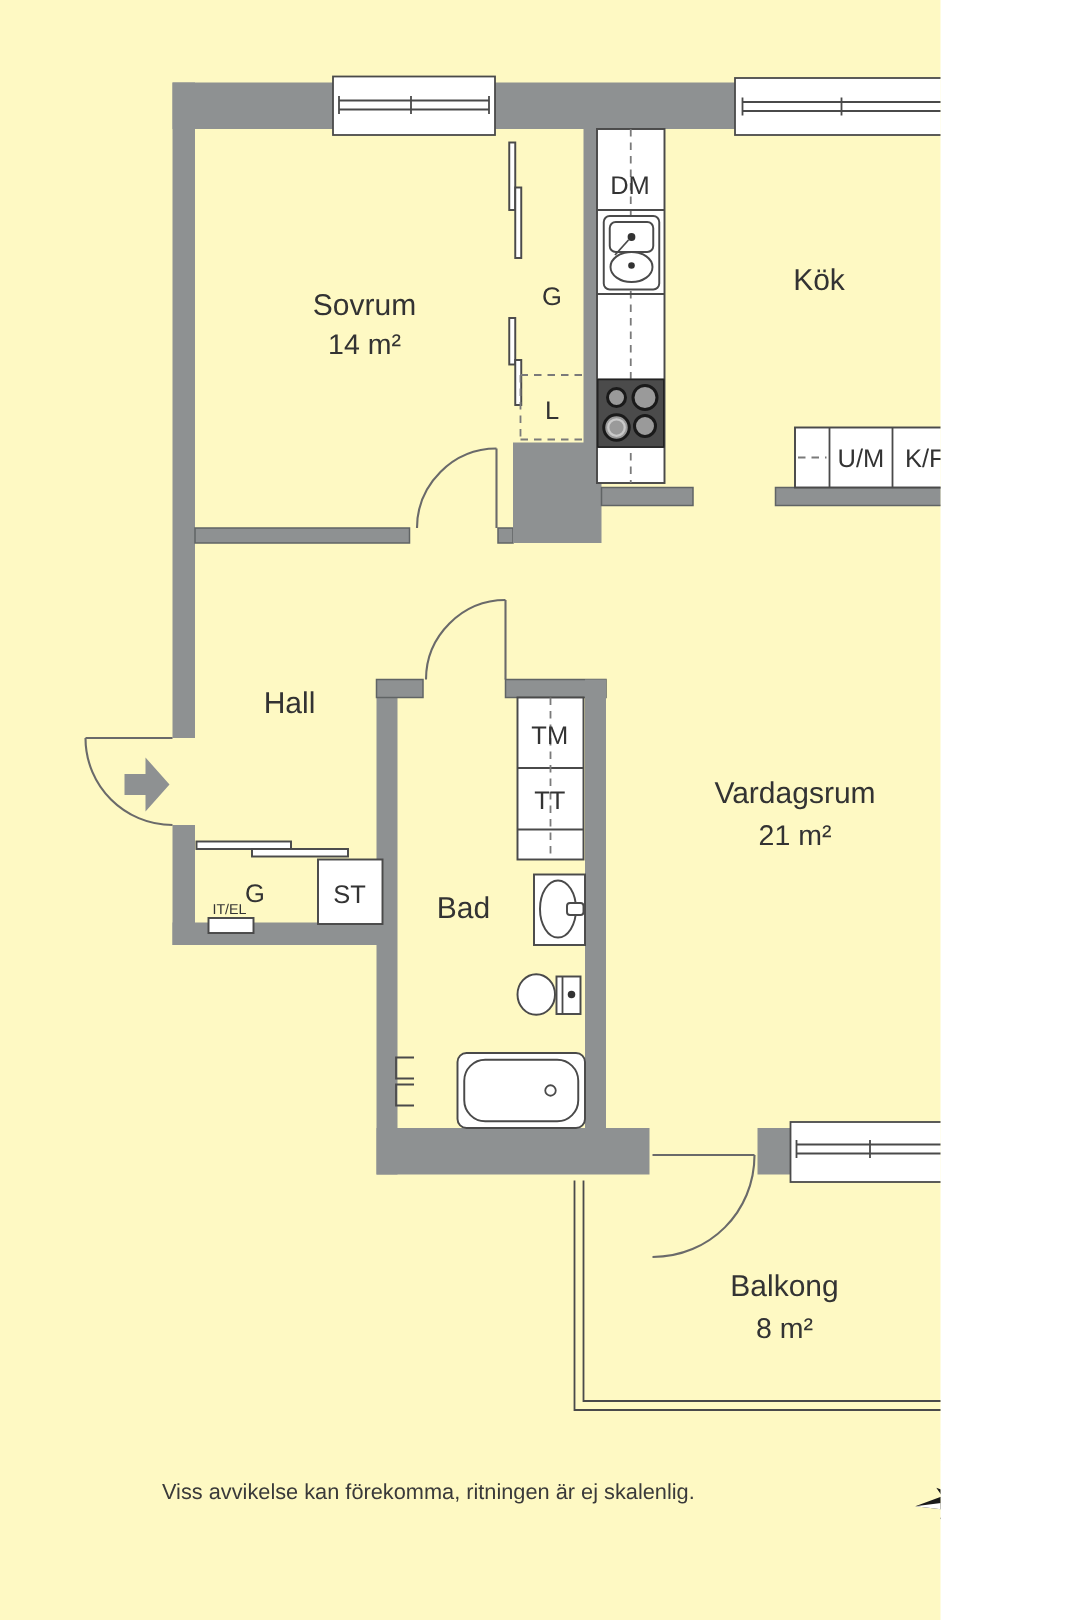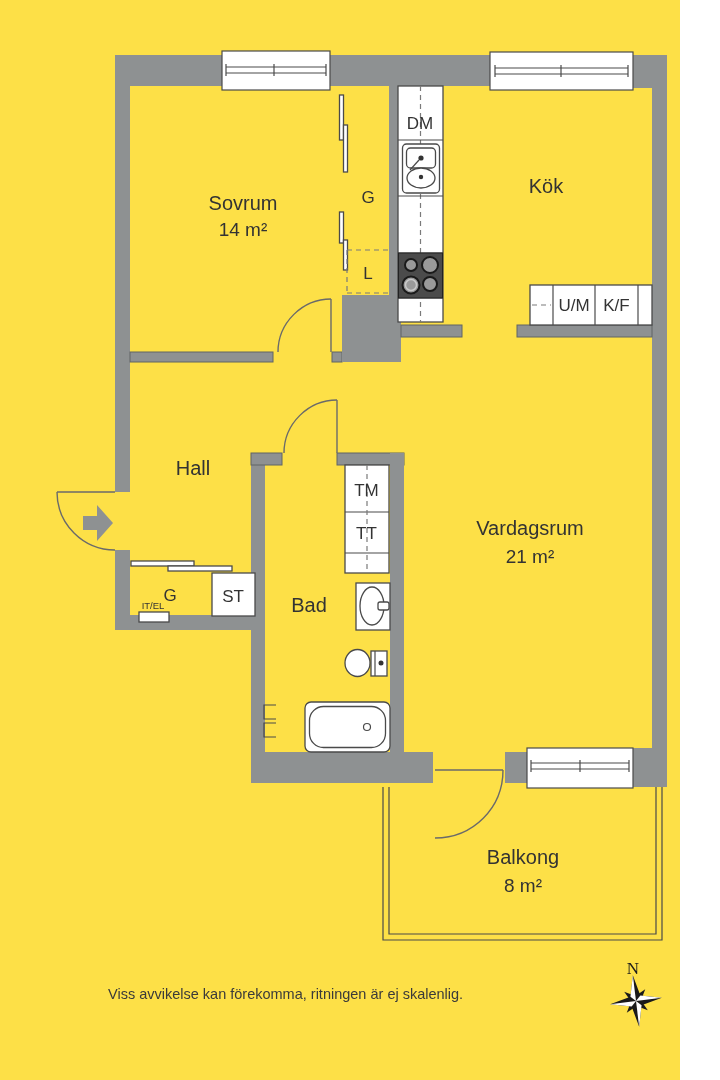--- a/index.html
+++ b/index.html
@@ -1,16 +1,16 @@
 <!DOCTYPE html>
 <html><head>
 <meta charset="utf-8">
 <style>
   html,body{margin:0;padding:0;background:#ffffff;}
-  .stage{position:relative;width:680px;height:1080px;background:#fde047;overflow:hidden;
+  .stage{position:relative;width:627px;height:1080px;background:#fef9c3;overflow:hidden;
          font-family:"Liberation Sans", sans-serif;}
   svg text{font-family:"Liberation Sans", sans-serif;fill:#333333;}
   .wall{fill:#8e9192;stroke:none;}
   .wall-thin{fill:#8e9192;stroke:#606465;stroke-width:1;}
   .fixture{fill:#ffffff;stroke:#4a4a4a;stroke-width:1.3;}
   .fixline{stroke:#4a4a4a;stroke-width:1.2;fill:none;}
   .dash{stroke:#7a7a7a;stroke-width:1.2;fill:none;stroke-dasharray:5 4;}
   .door{stroke:#6a6a6a;stroke-width:1.4;fill:none;}
   .winbox{fill:#ffffff;stroke:#4a4a4a;stroke-width:1.2;}
   .room-label{font-size:20px;}

